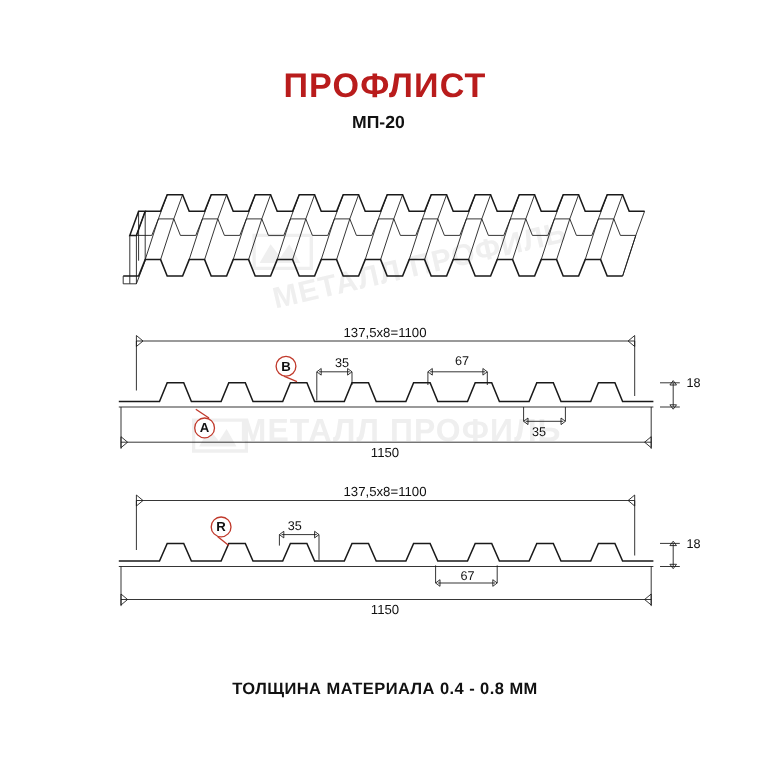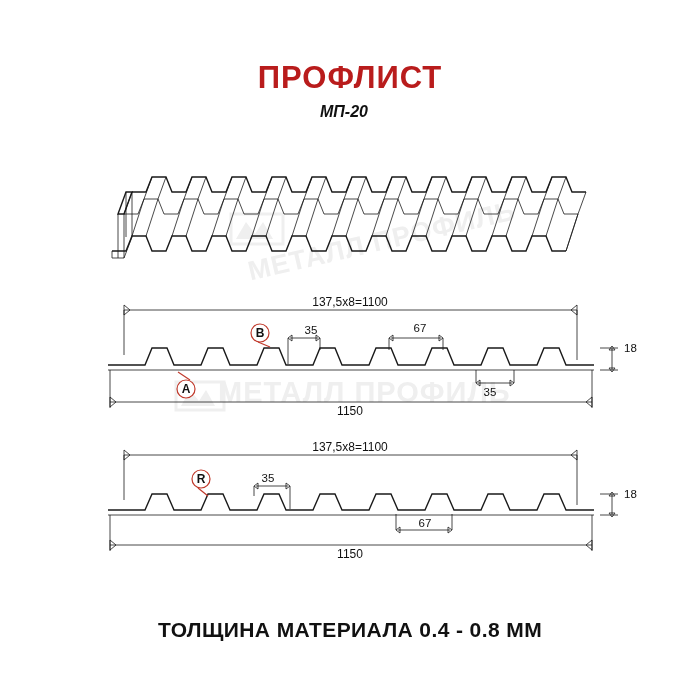--- a/index.html
+++ b/index.html
@@ -32,29 +32,28 @@
   }
   .subtitle {
     position: absolute;
     top: 103px;
     left: 0;
     width: 688px;
     text-align: center;
     font-size: 16px;
     font-weight: bold;
     color: #111;
-    font-style: italic;
   }
   .footnote {
     position: absolute;
     top: 618px;
     left: 0;
     width: 700px;
     text-align: center;
-    font-size: 21px;
+    font-size: 15px;
     font-weight: bold;
     letter-spacing: 0.4px;
     color: #111;
   }
   svg.drawing {
     position: absolute;
     top: 0;
     left: 0;
   }
   .wm {

